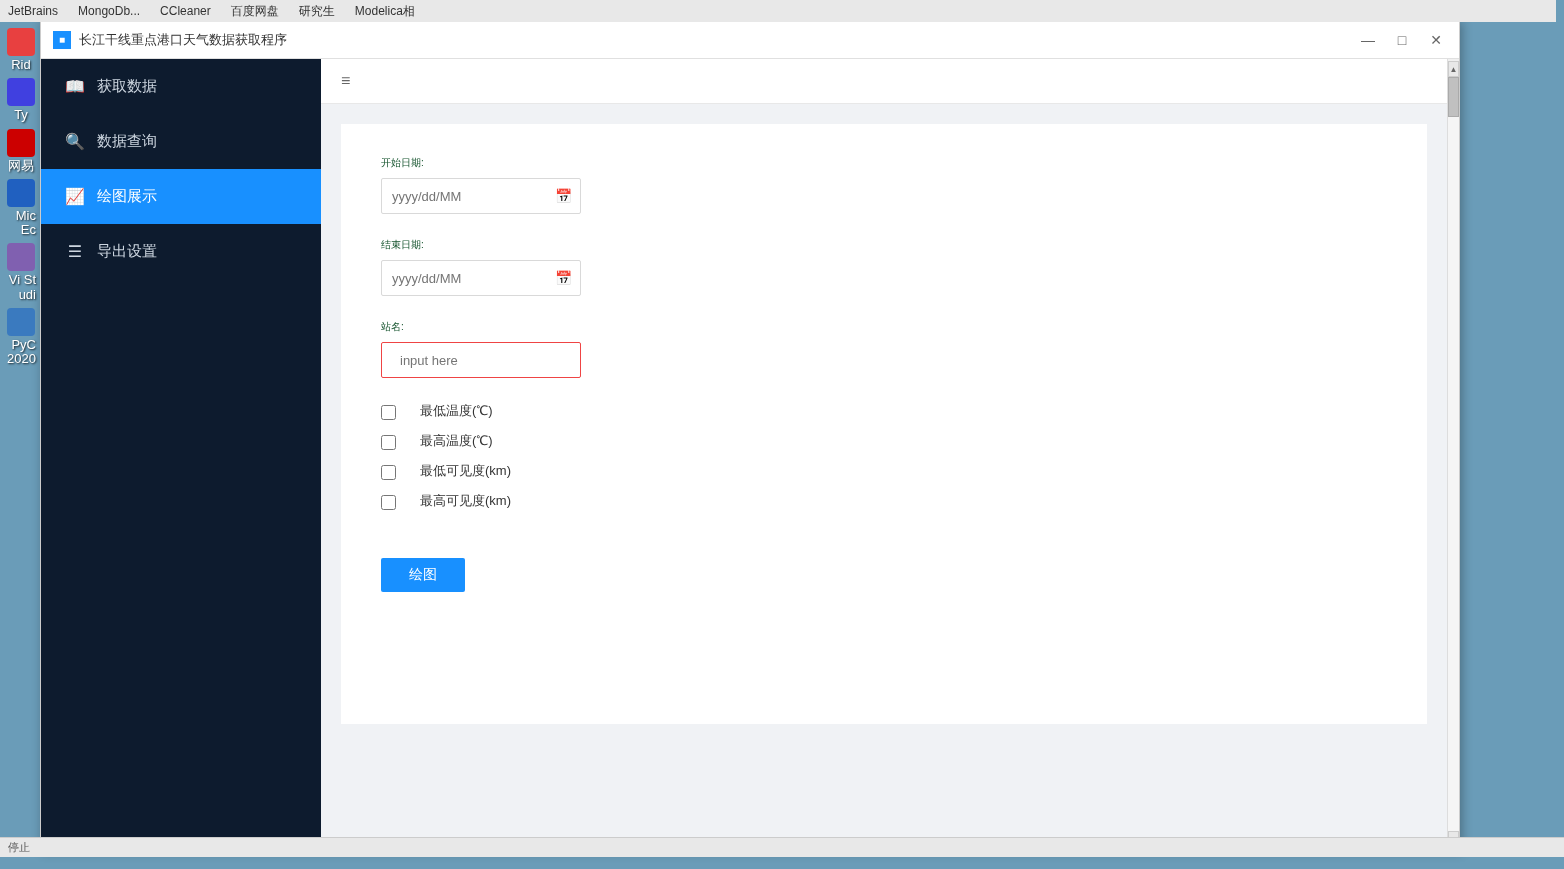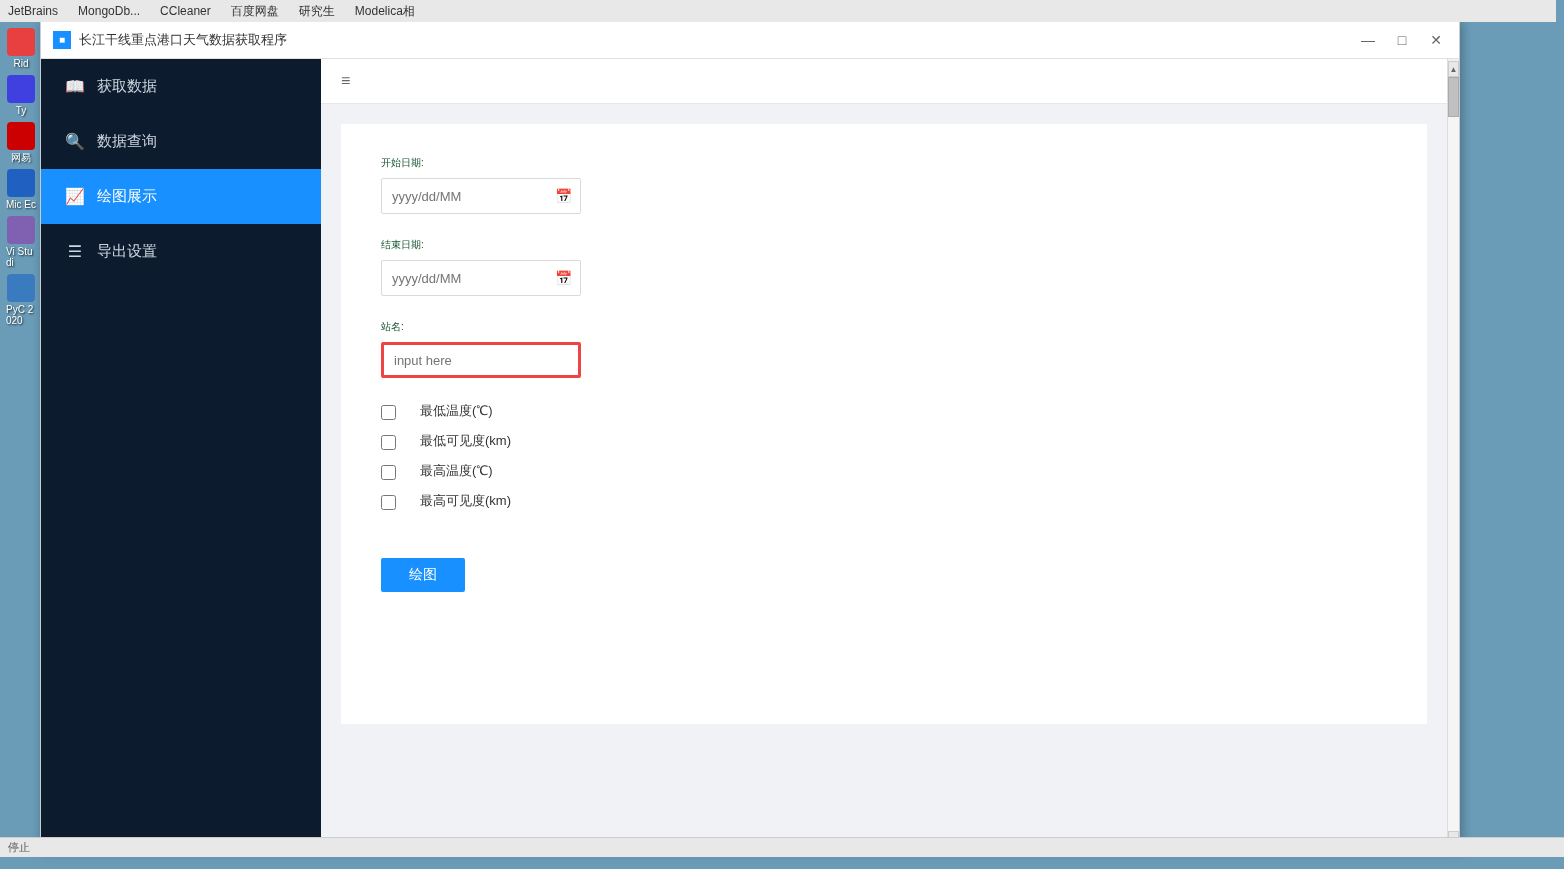--- a/index.html
+++ b/index.html
@@ -196,23 +196,23 @@
       top: 50%;
       transform: translateY(-50%);
       color: #aaa;
       font-size: 14px;
       pointer-events: none;
     }
 
     .text-input {
       width: 200px;
       height: 36px;
-      border: 3px solid #ef4444;
+      border: 1px solid #ef4444;
       border-radius: 2px;
-      padding: 0 10px;
+      padding: 0 18px;
       font-size: 13px;
       color: #999;
       outline: none;
       background: #fff;
     }
 
     .checkbox-group {
       display: flex;
       flex-direction: column;
       gap: 12px;
@@ -323,23 +323,23 @@
       width: 28px;
       height: 28px;
       border-radius: 4px;
       display: flex;
       align-items: center;
       justify-content: center;
       font-size: 16px;
       margin-bottom: 2px;
     }
     .desktop-icon-label {
-      font-size: 10px;
+      font-size: 13px;
       color: #fff;
-      text-align: left;
+      text-align: right;
       text-shadow: 1px 1px 2px rgba(0,0,0,0.8);
       word-break: break-all;
       line-height: 1.1;
     }
   </style>
 </head>
 <body>
 
 <div class="taskbar-top">
   <span>JetBrains</span>
@@ -447,25 +447,25 @@
 
           
           <div class="form-group">
             <div class="checkbox-group">
               <label class="checkbox-item">
                 <input type="checkbox" style="">
                 <span>最低温度(℃)</span>
               </label>
               <label class="checkbox-item">
                 <input type="checkbox" style="">
-                <span>最低可见度(km)</span>
+                <span>最高温度(℃)</span>
               </label>
               <label class="checkbox-item">
                 <input type="checkbox" style="">
-                <span>最高温度(℃)</span>
+                <span>最低可见度(km)</span>
               </label>
               <label class="checkbox-item">
                 <input type="checkbox" style="">
                 <span>最高可见度(km)</span>
               </label>
             </div>
           </div>
 
           
           <button class="plot-button">绘图</button>

